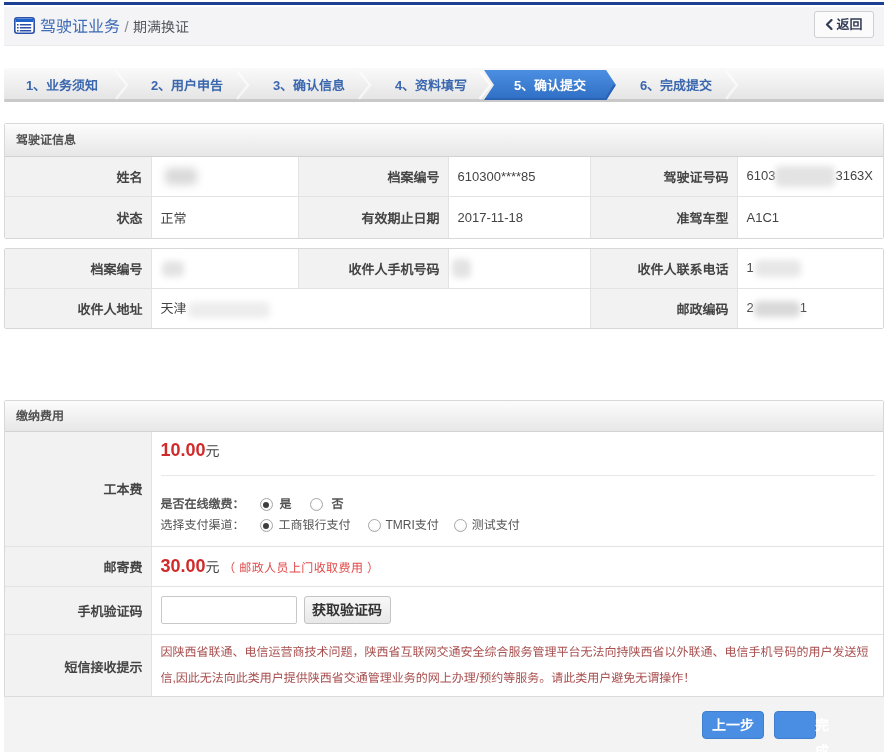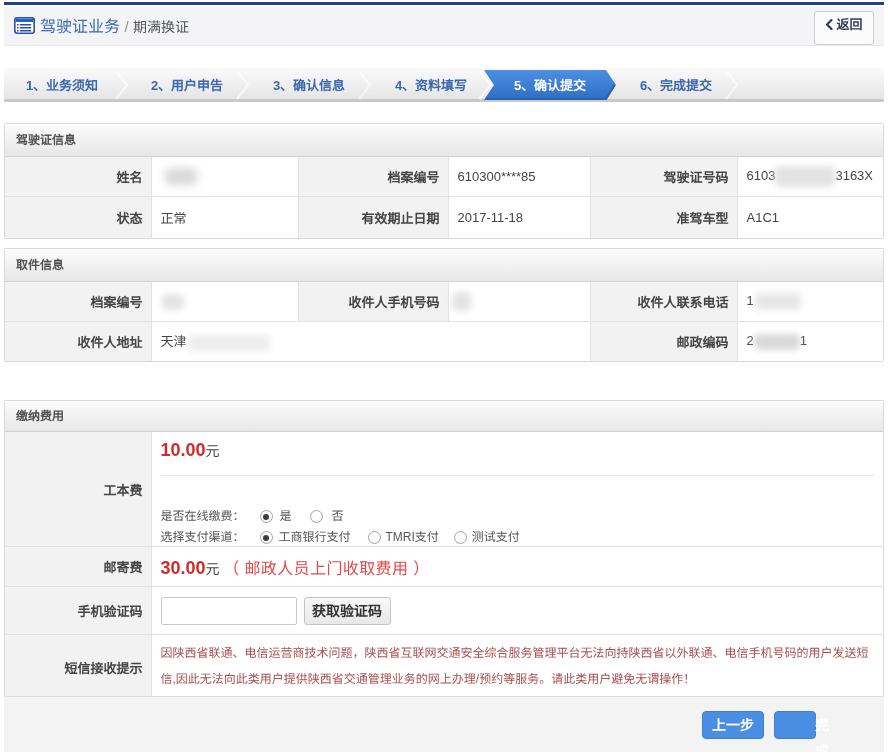--- a/index.html
+++ b/index.html
@@ -5,39 +5,39 @@
 <style>
 * { margin:0; padding:0; box-sizing:border-box; }
 html,body { width:888px; height:756px; background:#fff; font-family:"Liberation Sans", sans-serif; }
 #page { position:relative; width:888px; height:756px; overflow:hidden; }
 .topline { position:absolute; left:4px; top:2px; width:880px; height:3px; background:#1d4094; }
 .hband { position:absolute; left:4px; top:7px; width:880px; height:39px; background:#f4f4f6; border-bottom:1px solid #ebebee; }
 .hicon { position:absolute; left:10px; top:10px; }
 .htitle { position:absolute; left:36px; top:6px; font-size:16px; color:#3e6cb5; }
 .hsub { font-size:14px; color:#53575e; }
 .hslash { color:#8a8d93; font-size:15px; }
-.backbtn { position:absolute; left:810px; top:4px; width:60px; height:34px; background:#fbfbfb; border:1px solid #cfcfcf; border-radius:3px; text-align:center; line-height:25px; font-size:13px; font-weight:bold; color:#333c55; }
+.backbtn { position:absolute; left:810px; top:4px; width:60px; height:27px; background:#fbfbfb; border:1px solid #cfcfcf; border-radius:3px; text-align:center; line-height:25px; font-size:13px; font-weight:bold; color:#333c55; }
 .stepbar { position:absolute; left:4px; top:68px; }
 
 .sec { position:absolute; left:4px; width:880px; border:1px solid #d8d8d8; border-radius:2px; background:#fff; }
 .sechead { height:33px; line-height:33px; padding-left:11px; font-size:12px; font-weight:bold; color:#515151; background:linear-gradient(#fcfcfc,#e7e7e7); border-bottom:1px solid #d2d2d2; }
 table.tb { width:100%; border-collapse:collapse; table-layout:fixed; }
 table.tb td { border:1px solid #e3e3e3; font-size:13px; color:#444; vertical-align:middle; }
 table.tb tr td:first-child { border-left:none; }
 table.tb tr td:last-child { border-right:none; }
 table.tb tr:first-child td { border-top:none; }
 table.tb tr:last-child td { border-bottom:none; }
 td.lb { background:#f2f2f2; font-size:12px; font-weight:bold; color:#555; text-align:right; padding-right:8px; }
 td.vl { background:#fff; padding-left:9px; }
 .blur { display:inline-block; background:#d9d9d9; border-radius:5px; filter:blur(3px); vertical-align:middle; }
 .blur2 { display:inline-block; background:#e3e3e3; border-radius:5px; filter:blur(3px); vertical-align:middle; }
 
 .fee { font-size:18px; font-weight:bold; color:#d12a2a; }
 .yuan { font-size:14px; font-weight:normal; color:#444; }
-.feenote { font-size:16px; color:#e14b4b; font-weight:normal; letter-spacing:0.4px; }
+.feenote { font-size:12px; color:#e14b4b; font-weight:normal; letter-spacing:0.4px; }
 .payline { font-size:12px; color:#555; height:18px; line-height:18px; }
 .radio { display:inline-block; width:13px; height:13px; border:1px solid #a6a6a6; border-radius:50%; background:radial-gradient(circle at 50% 35%, #ffffff 45%, #ededed 100%); vertical-align:-3px; position:relative; }
 .radio.on::after { content:""; position:absolute; left:2.5px; top:2.5px; width:6px; height:6px; border-radius:50%; background:#3d3d3d; }
 .vcode-input { display:inline-block; width:136px; height:28px; background:#fff; border:1px solid #c9c9c9; border-radius:2px; vertical-align:middle; }
 .vcode-btn { display:inline-block; width:87px; height:28px; background:linear-gradient(#f8f8f8,#e8e8e8); border:1px solid #c4c4c4; border-radius:3px; text-align:center; line-height:26px; font-size:14px; font-weight:bold; color:#333; vertical-align:middle; margin-left:7px; }
 .smstext { font-size:12px; color:#a94f4f; line-height:26px; margin-top:-3px; }
 
 .footer { position:absolute; left:4px; top:696px; width:880px; height:56px; background:#f3f3f3; border-top:1px solid #dcdcdc; }
 .fbtn { position:absolute; top:14px; height:28px; background:#4a8ee4; border:1px solid #3f7fd0; border-radius:4px; color:#fff; font-size:14px; font-weight:bold; text-align:center; line-height:26px; }
 </style>
@@ -119,21 +119,20 @@
         <td class="lb">有效期止日期</td>
             <td class="vl">2017-11-18</td>
         <td class="lb">准驾车型</td>
             <td class="vl">A1C1</td>
       </tr>
     </tbody>
       </table>
   </div>
 
   <div class="sec" style="top:248px;">
-    <div class="sechead">取件信息</div>
     <table class="tb">
       <colgroup>
           <col style="width:146px">
           <col style="width:147px">
           <col style="width:150px">
           <col style="width:142px">
           <col style="width:147px">
           <col style="width:146px">
         </colgroup>
       <tbody>
@@ -161,21 +160,21 @@
       <colgroup>
           <col style="width:146px">
           <col style="width:732px">
         </colgroup>
       <tbody>
           <tr style="height:114px;">
         <td class="lb">工本费</td>
         <td class="vl" style="vertical-align:top; padding-top:8px;">
           <div class="fee">10.00<span class="yuan">元</span></div>
           <div style="border-bottom:1px solid #e8e8e8; margin:14px 8px 0 0;"></div>
-          <div class="payline" style="margin-top:31px;">是否在线缴费：<span class="radio on" style="margin-left:15px;"></span><span style="margin-left:7px;">是</span><span class="radio" style="margin-left:18px;"></span><span style="margin-left:9px;">否</span></div>
+          <div class="payline" style="margin-top:19px;font-weight:bold;">是否在线缴费：<span class="radio on" style="margin-left:15px;"></span><span style="margin-left:7px;">是</span><span class="radio" style="margin-left:18px;"></span><span style="margin-left:9px;">否</span></div>
           <div class="payline" style="margin-top:3px;">选择支付渠道：<span class="radio on" style="margin-left:15px;"></span><span style="margin-left:6px;">工商银行支付</span><span class="radio" style="margin-left:17px;"></span><span style="margin-left:5px;">TMRI支付</span><span class="radio" style="margin-left:15px;"></span><span style="margin-left:5px;">测试支付</span></div>
         </td>
       </tr>
       <tr style="height:40px;">
         <td class="lb">邮寄费</td>
         <td class="vl"><span class="fee">30.00</span><span class="yuan">元</span> <span class="feenote">（ 邮政人员上门收取费用 ）</span></td>
       </tr>
       <tr style="height:48px;">
         <td class="lb">手机验证码</td>
         <td class="vl"><span class="vcode-input"></span><span class="vcode-btn">获取验证码</span></td>

